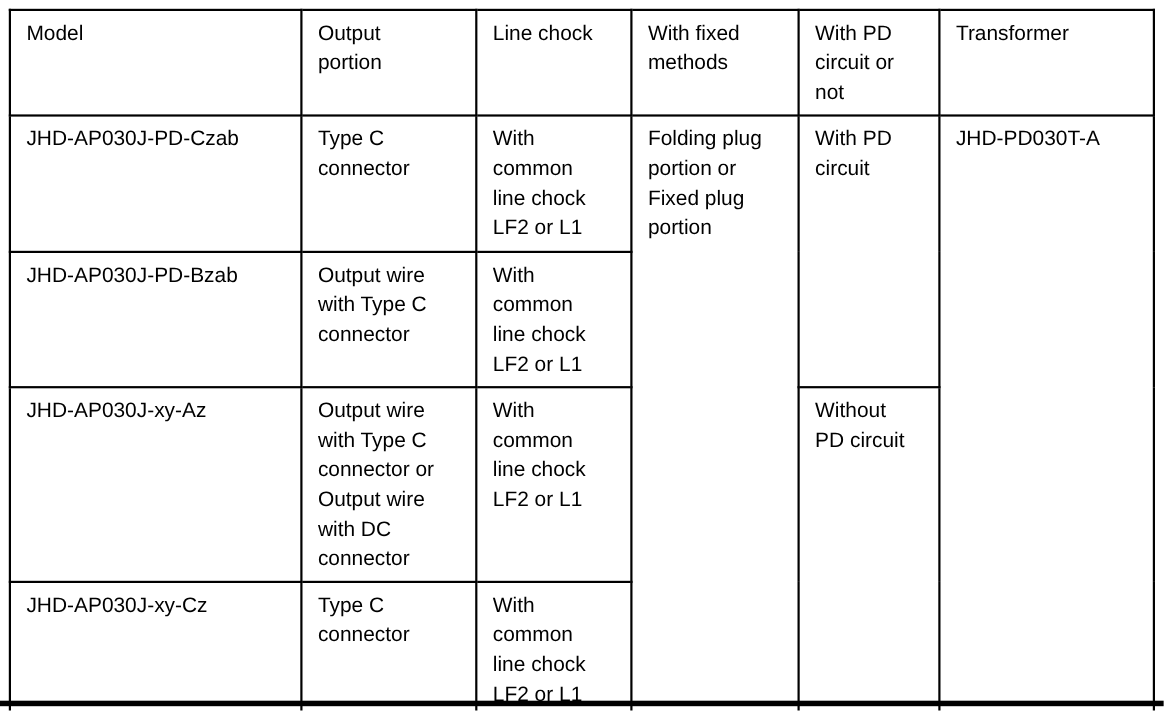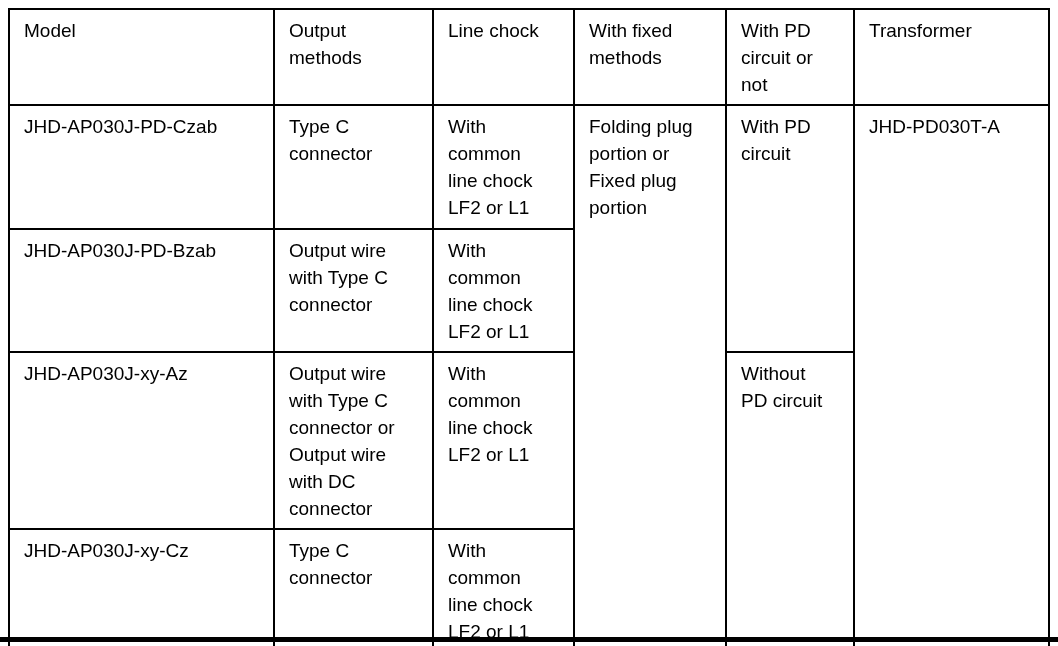--- a/index.html
+++ b/index.html
@@ -62,21 +62,21 @@
       <col style="width:159px">
       <col style="width:141px">
       <col style="width:152px">
       <col style="width:128px">
       <col style="width:195px">
     </colgroup>
     <thead>
       <tr class="row-header">
         <th>Model</th>
         <th>Output
-methods</th>
+portion</th>
         <th>Line chock</th>
         <th>With fixed
 methods</th>
         <th>With PD
 circuit or
 not</th>
         <th>Transformer</th>
       </tr>
     </thead>
     <tbody>

